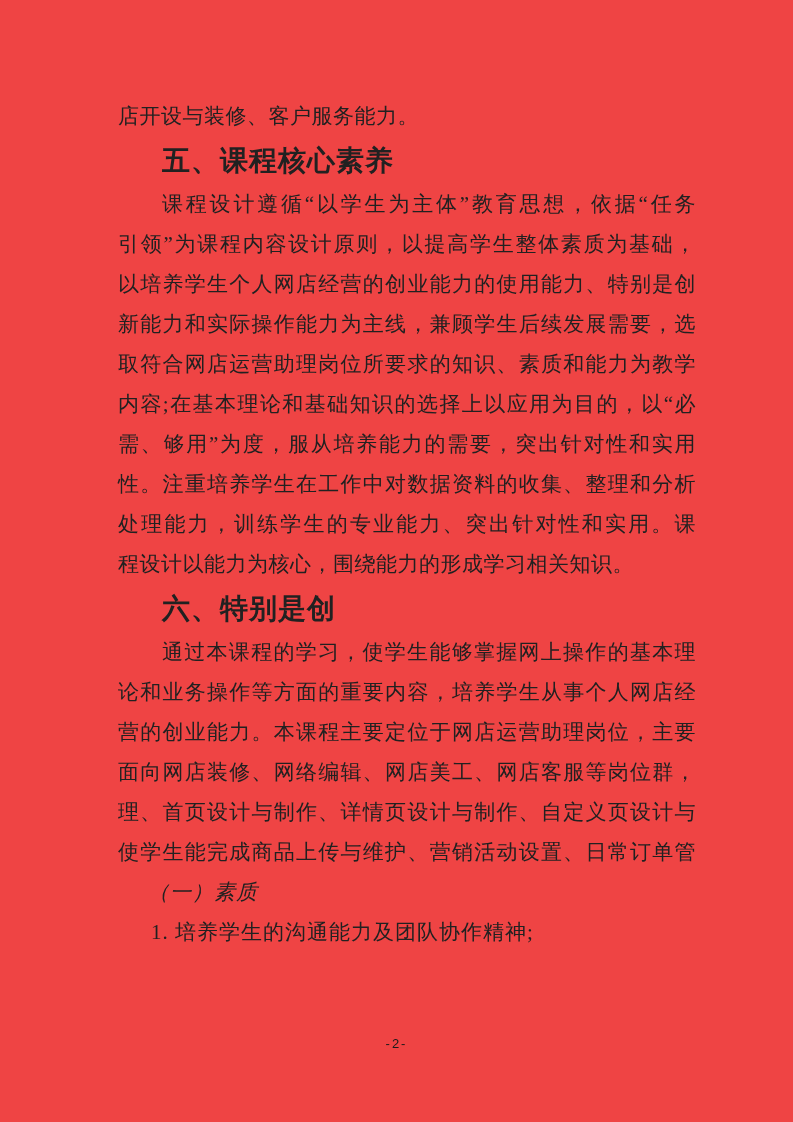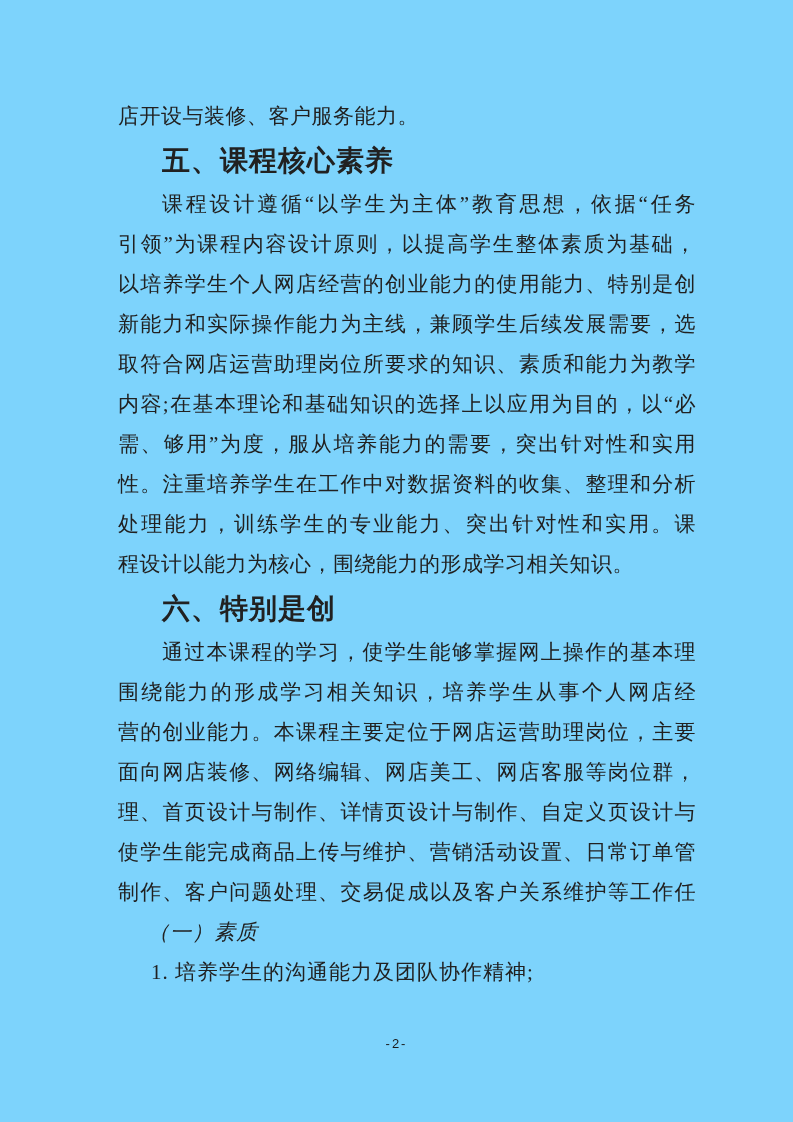--- a/index.html
+++ b/index.html
@@ -66,39 +66,38 @@
     text-align: center;
     font-family: "Liberation Sans", "DejaVu Sans", sans-serif;
     font-size: 13px;
     letter-spacing: 2px;
     color: #1a1a1a;
   }
 </style>
 </head>
 <body>
 
-<div class="page" style="color: rgb(33, 33, 33); background: #7dd3fc;">
+<div class="page" style="color: rgb(33, 33, 33); background: #ef4444;">
   <div class="content">
       <div class="line body-end">店开设与装修、客户服务能力。</div>
       <div class="line heading">五、课程核心素养</div>
       <div class="line body-first">课程设计遵循“以学生为主体”教育思想，依据“任务</div>
       <div class="line body">引领”为课程内容设计原则，以提高学生整体素质为基础，</div>
       <div class="line body">以培养学生个人网店经营的创业能力的使用能力、特别是创</div>
       <div class="line body">新能力和实际操作能力为主线，兼顾学生后续发展需要，选</div>
       <div class="line body">取符合网店运营助理岗位所要求的知识、素质和能力为教学</div>
       <div class="line body">内容;在基本理论和基础知识的选择上以应用为目的，以“必</div>
       <div class="line body">需、够用”为度，服从培养能力的需要，突出针对性和实用</div>
       <div class="line body">性。注重培养学生在工作中对数据资料的收集、整理和分析</div>
       <div class="line body">处理能力，训练学生的专业能力、突出针对性和实用。课</div>
       <div class="line body-end">程设计以能力为核心，围绕能力的形成学习相关知识。</div>
       <div class="line heading">六、特别是创</div>
       <div class="line body-first">通过本课程的学习，使学生能够掌握网上操作的基本理</div>
-      <div class="line body">围绕能力的形成学习相关知识，培养学生从事个人网店经</div>
+      <div class="line body">论和业务操作等方面的重要内容，培养学生从事个人网店经</div>
       <div class="line body">营的创业能力。本课程主要定位于网店运营助理岗位，主要</div>
       <div class="line body">面向网店装修、网络编辑、网店美工、网店客服等岗位群，</div>
       <div class="line body">理、首页设计与制作、详情页设计与制作、自定义页设计与</div>
       <div class="line body">使学生能完成商品上传与维护、营销活动设置、日常订单管</div>
-      <div class="line body">制作、客户问题处理、交易促成以及客户关系维护等工作任</div>
       <div class="line kai-sub">（一）素质</div>
       <div class="line kai-item">1. 培养学生的沟通能力及团队协作精神;</div>
     </div>
   <div class="page-number">-2-</div>
 </div>
 
 </body></html>

